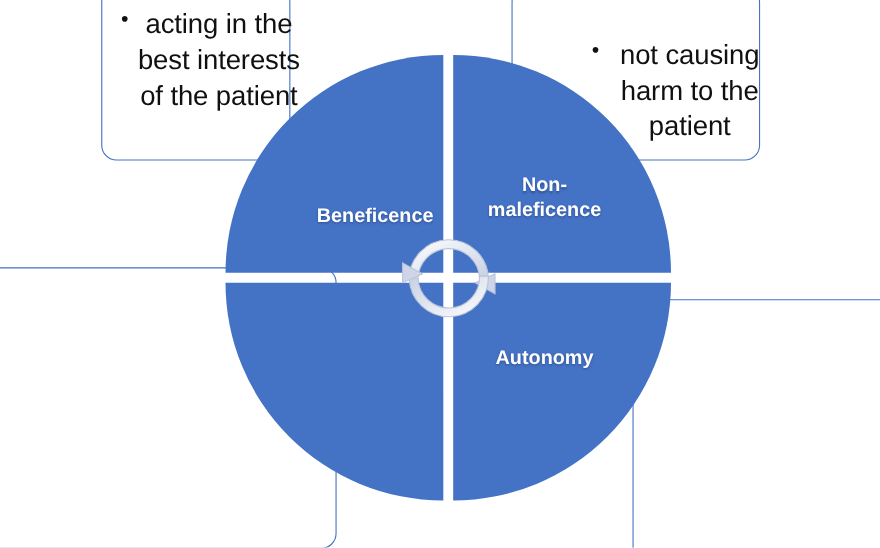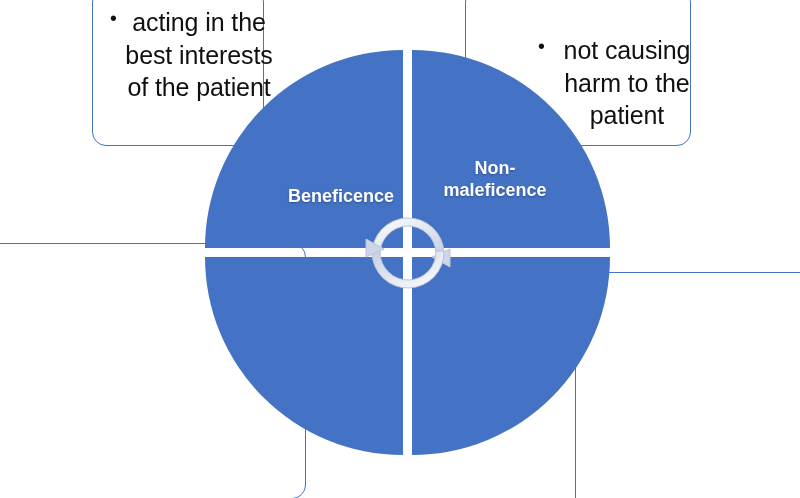--- a/index.html
+++ b/index.html
@@ -116,20 +116,21 @@
 
   <div id="wheel">
     <div class="quad" id="quad-beneficence"></div>
     <div class="quad" id="quad-nonmaleficence"></div>
     <div class="quad" id="quad-justice"></div>
     <div class="quad" id="quad-autonomy"></div>
 
     <div class="quad-label" id="lbl-beneficence">Beneficence</div>
     <div class="quad-label" id="lbl-nonmaleficence">Non-
 maleficence</div>
+    <div class="quad-label" id="lbl-autonomy">Autonomy</div>
 
     <svg id="cycle-arrows" viewBox="0 0 112 112">
       <defs>
         <linearGradient id="gTop" x1="0" y1="0" x2="1" y2="1">
           <stop offset="0%" stop-color="#ffffff"></stop>
           <stop offset="100%" stop-color="#c6cfe2"></stop>
         </linearGradient>
         <linearGradient id="gBot" x1="1" y1="1" x2="0" y2="0">
           <stop offset="0%" stop-color="#ffffff"></stop>
           <stop offset="100%" stop-color="#c6cfe2"></stop>

